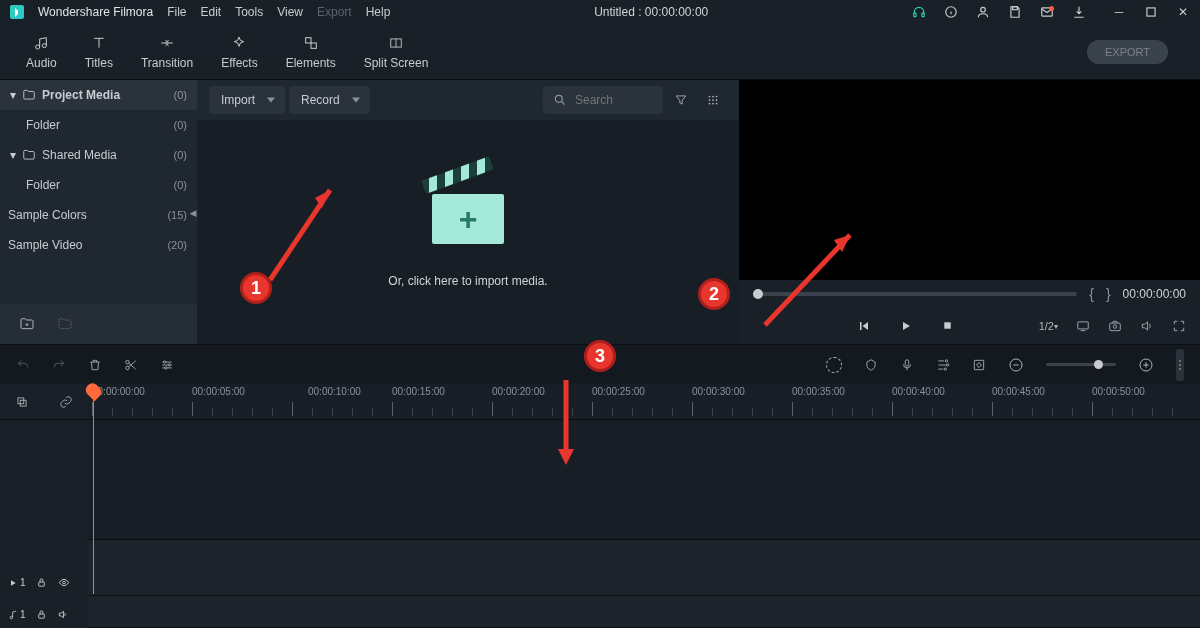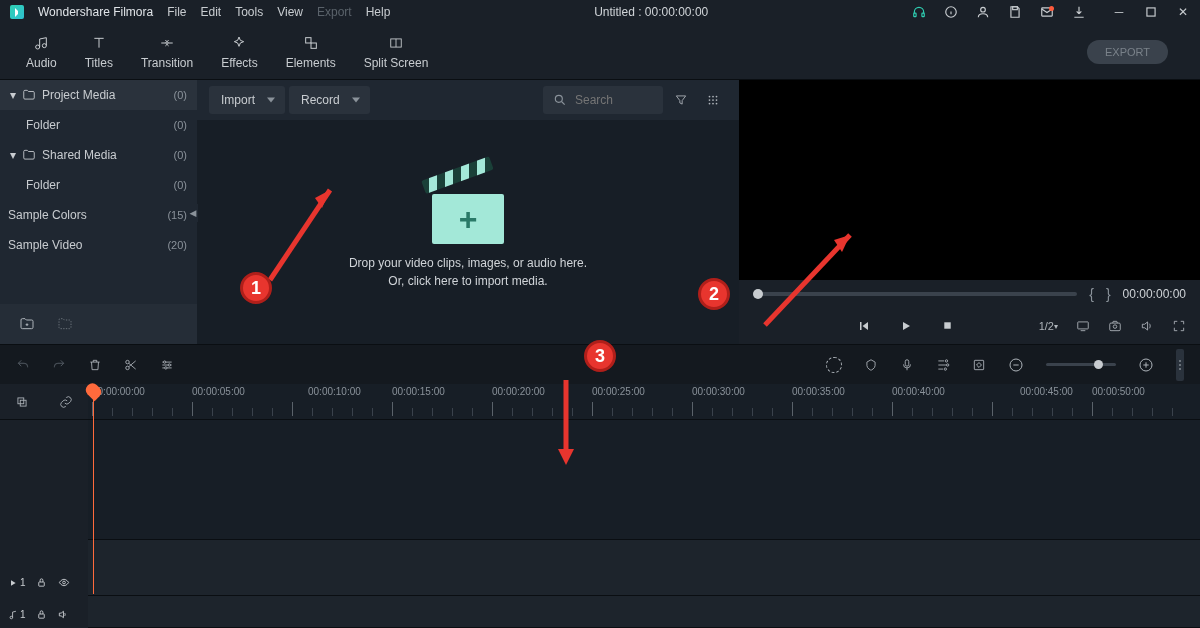--- a/index.html
+++ b/index.html
@@ -209,21 +209,21 @@
 <div class="midrow">
 
   <div class="sidebar">
     <div class="side-item sel">
       <span>▾</span>
       <span>
           <svg class="ico" viewBox="0 0 24 24" fill="none" stroke="currentColor" stroke-width="1.5">
             <path d="M3 6a2 2 0 012-2h4l2 2h8a2 2 0 012 2v9a2 2 0 01-2 2H5a2 2 0 01-2-2z"></path>
           </svg>
         </span>
-      <span style="font-weight:400;">Project Media</span>
+      <span style="font-weight:700;">Project Media</span>
       <span class="count">(0)</span>
     </div>
     <div class="side-item indent">
       <span>Folder</span>
       <span class="count">(0)</span>
     </div>
     <div class="side-item">
       <span>▾</span>
       <span>
           <svg class="ico" viewBox="0 0 24 24" fill="none" stroke="currentColor" stroke-width="1.5">
@@ -296,21 +296,21 @@
             <circle cx="18" cy="18" r="1.5"></circle>
           </svg>
         </div>
     </div>
     <div class="dropzone">
       <div class="clapper">
         <div class="stick"></div>
           <div class="board"></div>
       </div>
       <p>
-        <span>Drop your video clips, images, or audio here.</span><br>
+        <br>
         <span>Or, click here to import media.</span>
       </p>
     </div>
   </div>
 
   <div class="preview">
     <div class="preview-canvas"></div>
     <div class="preview-scrub">
       <div class="scrub-track"></div>
       <span class="brace">{</span>
@@ -559,21 +559,21 @@
         <div class="tick-minor" style="left: 724px;"></div>
         <div class="tick-minor" style="left: 744px;"></div>
         <div class="tick-minor" style="left: 764px;"></div>
         <div class="tick-minor" style="left: 784px;"></div>
         <div class="ruler-label" style="left: 804px;">00:00:40:00</div>
         <div class="tick-major" style="left: 804px;"></div>
         <div class="tick-minor" style="left: 824px;"></div>
         <div class="tick-minor" style="left: 844px;"></div>
         <div class="tick-minor" style="left: 864px;"></div>
         <div class="tick-minor" style="left: 884px;"></div>
-        <div class="ruler-label" style="left: 932px;">00:00:45:00</div>
+        <div class="ruler-label" style="left: 904px;">00:00:45:00</div>
         <div class="tick-major" style="left: 904px;"></div>
         <div class="tick-minor" style="left: 924px;"></div>
         <div class="tick-minor" style="left: 944px;"></div>
         <div class="tick-minor" style="left: 964px;"></div>
         <div class="tick-minor" style="left: 984px;"></div>
         <div class="ruler-label" style="left: 1004px;">00:00:50:00</div>
         <div class="tick-major" style="left: 1004px;"></div>
         <div class="tick-minor" style="left: 1024px;"></div>
         <div class="tick-minor" style="left: 1044px;"></div>
         <div class="tick-minor" style="left: 1064px;"></div>

